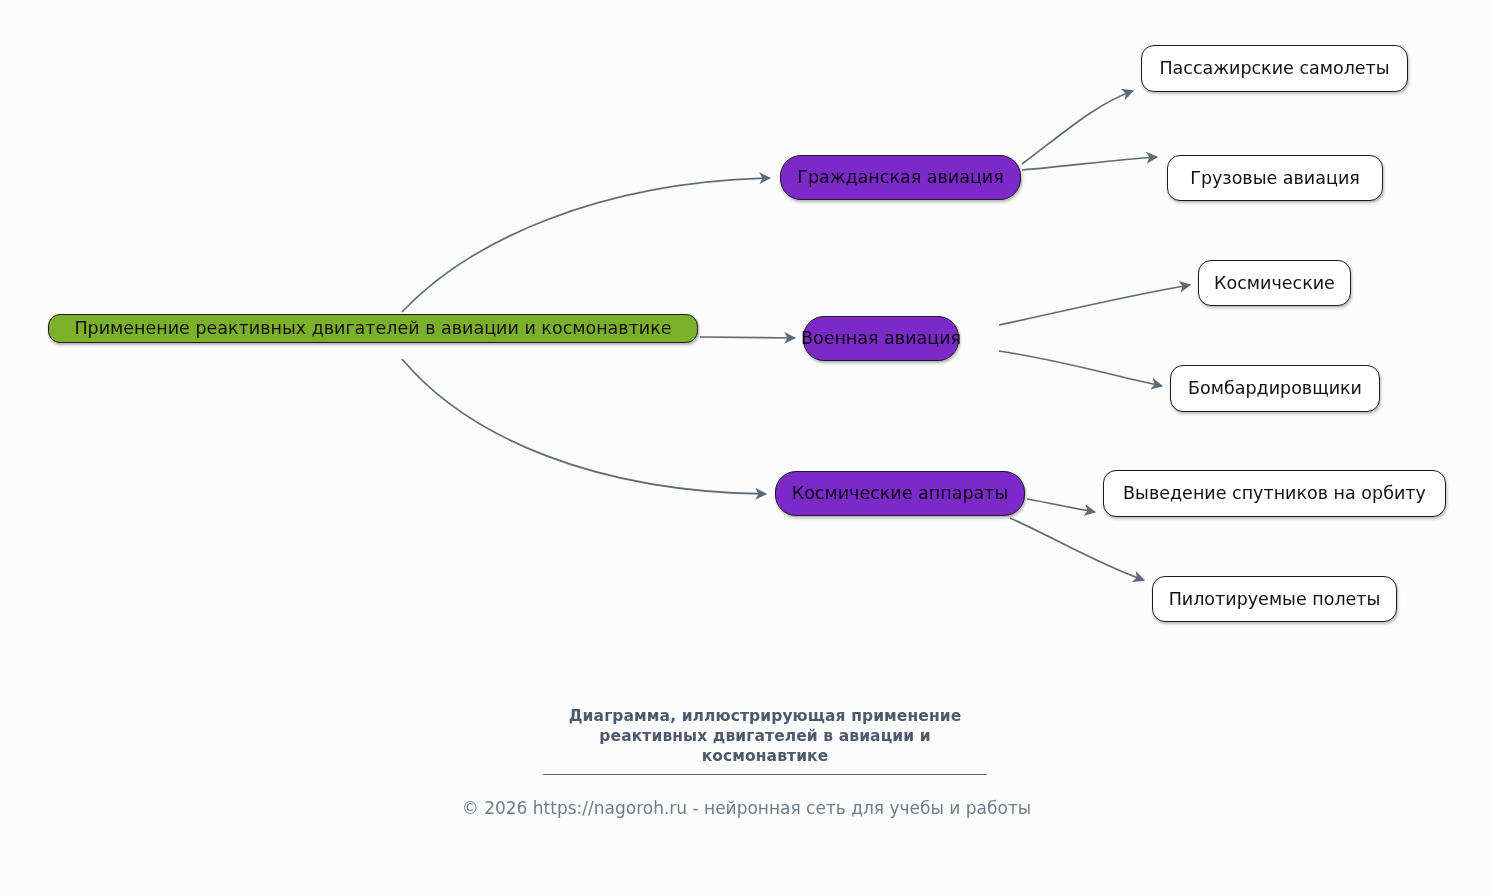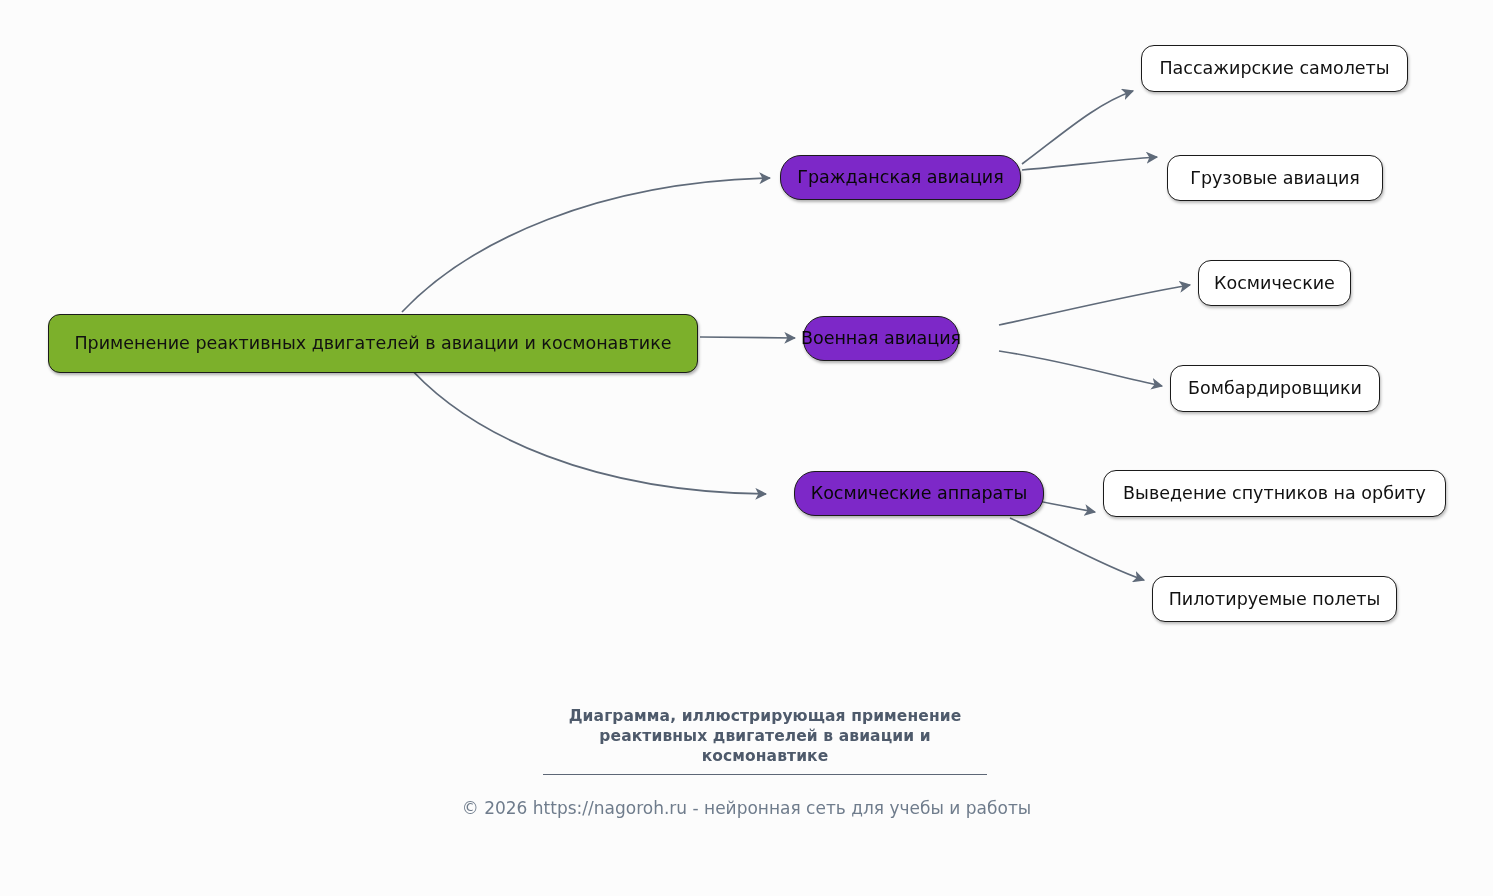--- a/index.html
+++ b/index.html
@@ -110,33 +110,33 @@
       <path d="M 1022 170 C 1070 166 1112 160 1157 157"></path>
 
       <path d="M 999 325 C 1060 312 1130 295 1190 285"></path>
       <path d="M 999 351 C 1060 360 1110 375 1162 386"></path>
 
       <path d="M 1027 499 C 1050 503 1072 508 1095 512"></path>
       <path d="M 1010 518 C 1055 538 1100 565 1144 580"></path>
     </g>
   </svg>
 
-  <div class="node node-root" style="left:48px; top:314px; width:650px; height:59px;">
+  <div class="node node-root" style="left:48px; top:314px; width:650px; height:29px;">
     <span>Применение реактивных двигателей в авиации и космонавтике</span>
   </div>
 
   <div class="node node-branch" style="left:780px; top:155px; width:241px; height:45px;">
     <span>Гражданская авиация</span>
   </div>
 
   <div class="node node-branch" style="left:803px; top:316px; width:156px; height:45px;">
     <span>Военная авиация</span>
   </div>
 
-  <div class="node node-branch" style="left:775px; top:471px; width:250px; height:45px;margin-left:19px;">
+  <div class="node node-branch" style="left:775px; top:471px; width:250px; height:45px;">
     <span>Космические аппараты</span>
   </div>
 
   <div class="node node-leaf" style="left:1141px; top:45px; width:267px; height:47px;">
     <span>Пассажирские самолеты</span>
   </div>
 
   <div class="node node-leaf" style="left:1167px; top:155px; width:216px; height:46px;">
     <span>Грузовые авиация</span>
   </div>

